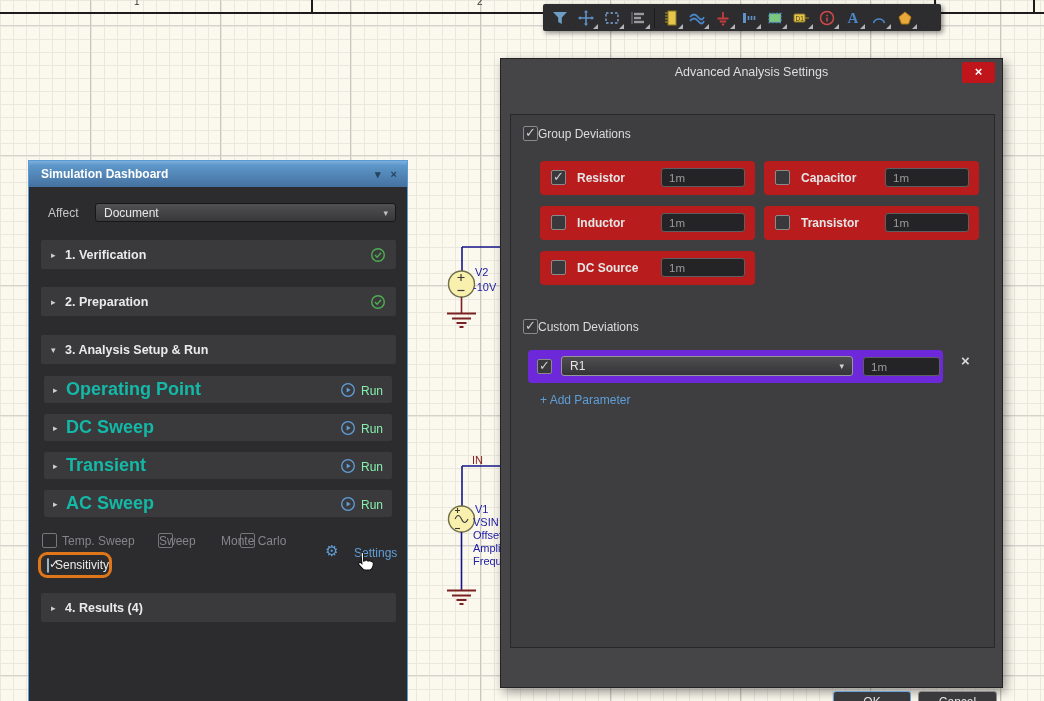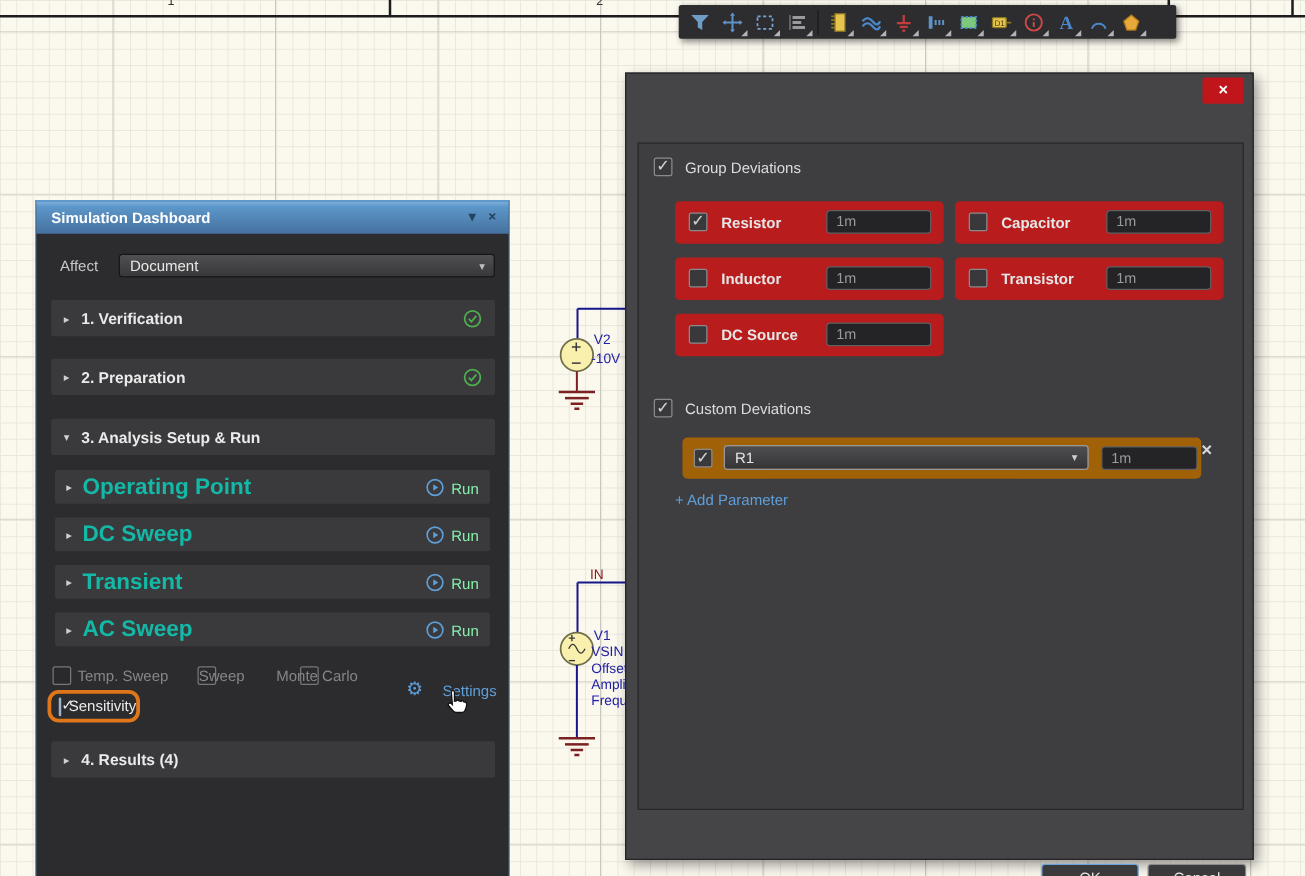--- a/index.html
+++ b/index.html
@@ -74,28 +74,28 @@
     color:#dedede;font-size:12.5px;line-height:27px;}
   .dlg-close{position:absolute;right:7px;top:3px;width:33px;height:21px;background:#c0151b;border-radius:2px;
     color:#fff;font-size:13px;font-weight:bold;text-align:center;line-height:20px;cursor:pointer;}
   .tabs{position:absolute;left:17px;top:34px;display:flex;}
   .tab{height:20px;line-height:20px;padding:0 7px;font-size:11.5px;color:#c8c8ca;background:#39393b;
     border:1px solid #5c5c5e;margin-right:-1px;cursor:pointer;}
   .tab.active{background:#505052;color:#ffffff;}
   .dpanel{position:absolute;left:9px;top:55px;width:485px;height:534px;background:#3e3e40;border:1px solid #28282a;box-sizing:border-box;}
   .dcb{display:inline-block;width:15px;height:15px;background:#39393b;border:1px solid #8a8a8e;border-radius:2px;position:relative;box-sizing:border-box;cursor:pointer;}
   .dcb.checked::after{content:"\2713";position:absolute;left:1px;top:-2px;font-size:13px;color:#cfcfcf;}
-  .hdrrow{position:absolute;display:flex;align-items:center;gap:10px;}
+  .hdrrow{position:absolute;display:flex;align-items:center;}
   .hdrrow .hlabel{color:#dcdcdc;font-size:12px;}
   .devrow{position:absolute;width:215px;height:34px;background:#b91c1c;border-radius:4px;}
   .devrow .dcb{position:absolute;left:11px;top:9px;}
   .devrow .dlabel{position:absolute;left:37px;top:0;line-height:34px;color:#e6e6e6;font-size:12px;font-weight:600;}
   .val{position:absolute;width:84px;height:19px;background:#242426;border:1px solid #5e5e62;border-radius:3px;
     color:#9a9a9c;font-size:11.5px;padding:0 0 0 7px;box-sizing:border-box;font-family:"Liberation Sans",sans-serif;}
-  .customrow{position:absolute;left:35px;top:235px;width:415px;height:33px;background:#a16207;border-radius:4px;}
+  .customrow{position:absolute;left:17px;top:235px;width:415px;height:33px;background:#6d28d9;border-radius:4px;}
   .customrow .dcb{position:absolute;left:9px;top:9px;}
   .cselect{position:absolute;left:33px;top:6px;width:292px;height:20px;
     background:linear-gradient(180deg,#4e4e50,#353537);border:1px solid #97979b;border-radius:3px;
     color:#e6e6e6;font-size:12px;line-height:18px;padding-left:8px;box-sizing:border-box;cursor:pointer;}
   .cselect .caret{position:absolute;right:8px;top:0;color:#d0d0d2;font-size:9px;line-height:18px;}
   .linkblue{color:#5f9fd8;font-size:12px;cursor:pointer;}
   .btn{position:absolute;height:22px;background:#3a3a3c;border-radius:3px;color:#e4e4e4;font-size:12px;
     text-align:center;line-height:21px;cursor:pointer;box-sizing:border-box;margin-top:36px;}
   .btn.ok{border:1px solid #6aa2d8;}
   .btn.cancel{border:1px solid #8a8a8e;}
@@ -357,20 +357,21 @@
     <span class="arr">▸</span>
     <span class="slabel">4. Results (4)</span>
   </div>
 </div>
 
 <svg class="abs" style="left:353px;top:551px;z-index:30" width="26" height="28">
   <path d="M8 2.5c0-1.4 2.6-1.4 2.6 0V10l1.4-.3c.1-.9 2.2-.9 2.3 0l1.6.35c.15-.8 2-.65 2 .25l1.2.3c.9.25 1.3.9 1.3 1.8 0 2.3-.9 4-1.5 5.2-.4.85-1.2 1.4-2.3 1.4h-4.6c-.9 0-1.7-.4-2.3-1.1l-3.6-4.1c-1.5-1.7.6-3.1 1.9-2l.9.8z" fill="#fff" stroke="#111" stroke-width="1.1"></path>
 </svg>
 
 <div class="dlg">
+  <div class="dlg-title">Advanced Analysis Settings</div>
   <div class="dlg-close">×</div>
 
 
   <div class="dpanel">
     <div class="hdrrow" style="left:12px;top:11px">
       <span class="dcb checked"></span>
       <span class="hlabel">Group Deviations</span>
     </div>
 
     <div class="devrow" style="left:29px;top:46px">

